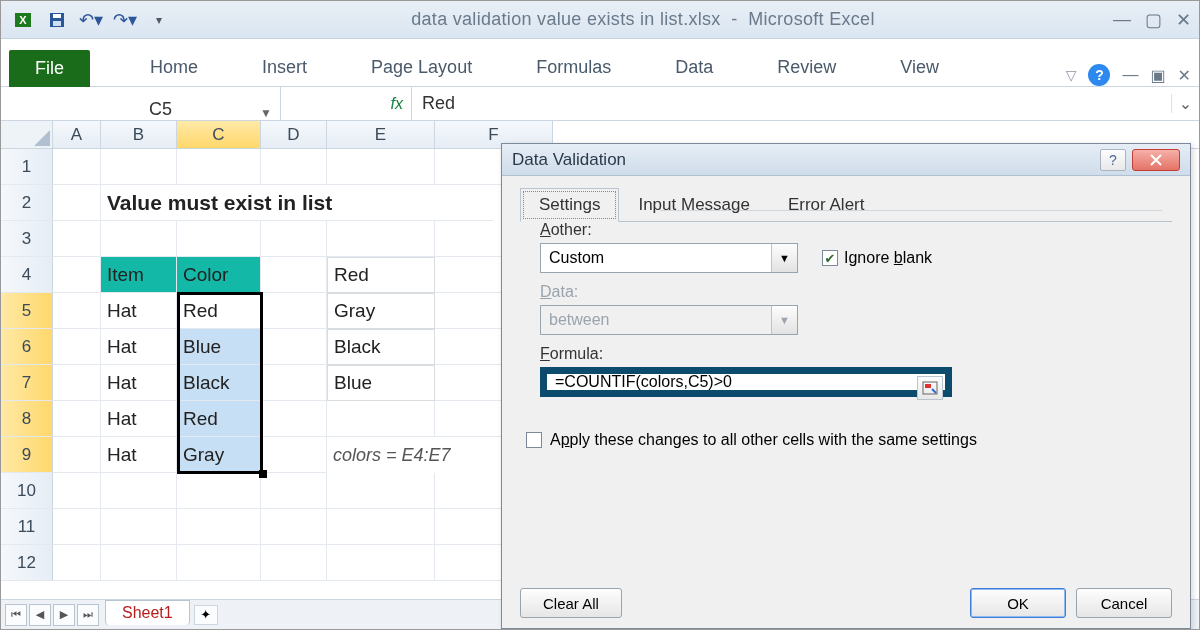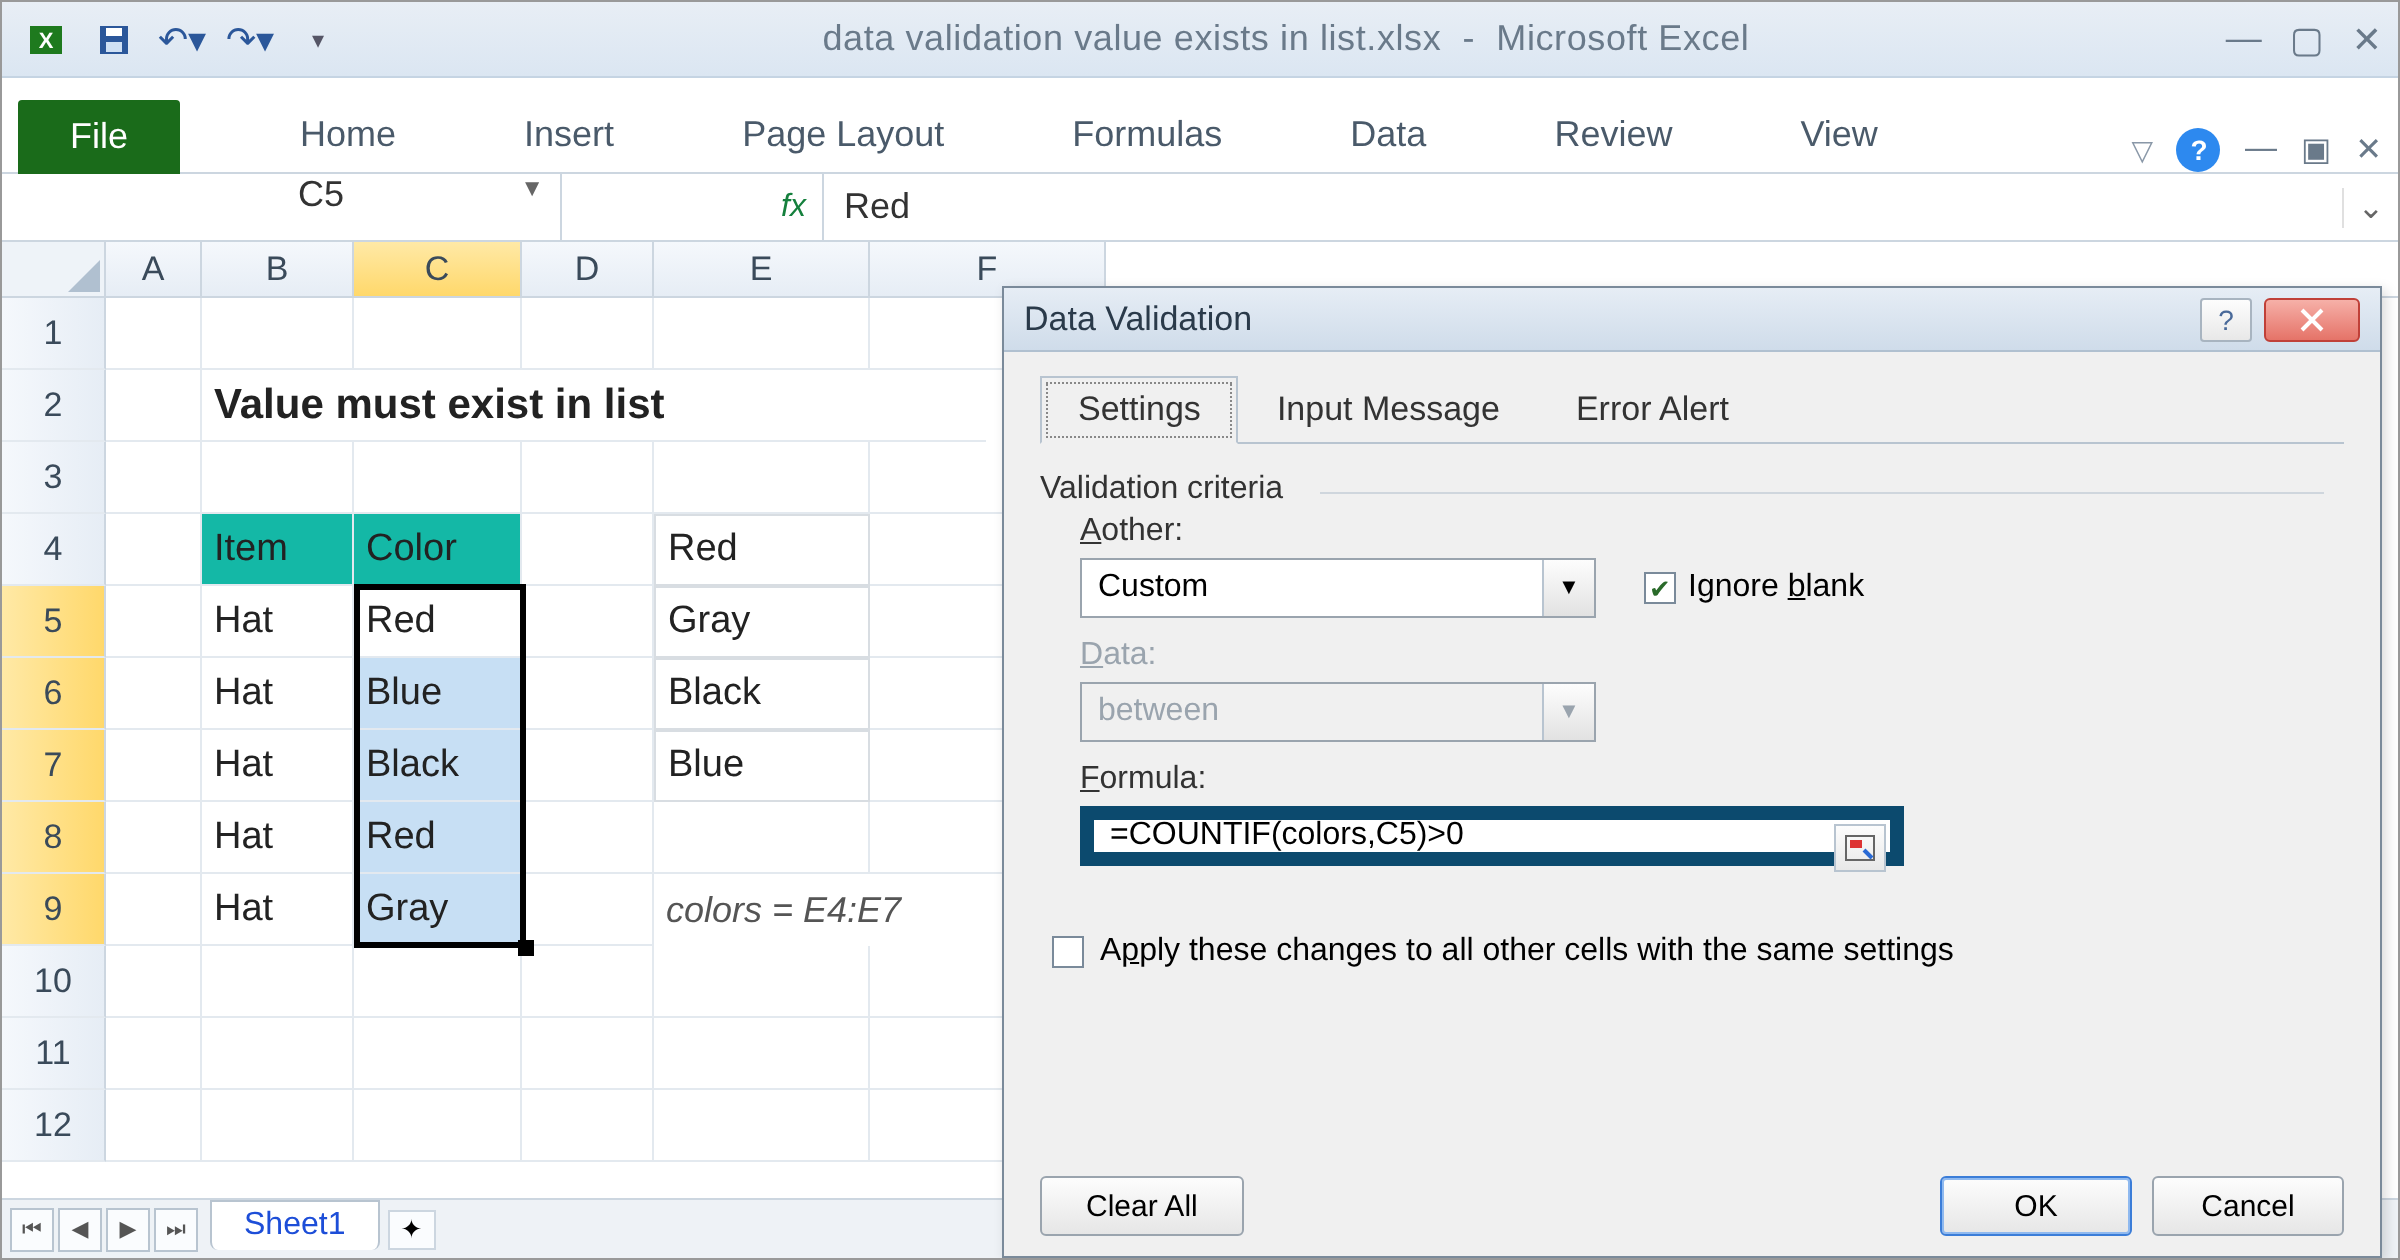--- a/index.html
+++ b/index.html
@@ -16,21 +16,21 @@
 
 
 .ribbon { height: 48px; background: #fff; display: flex; align-items: flex-end; padding: 0 8px; border-bottom: 1px solid #ccd6e0; }
 .file-tab { background: #1a6b1a; color: #fff; padding: 8px 26px; font-size: 18px; border-radius: 2px 2px 0 0; margin-right: 40px; position: relative; top: 1px; }
 .rtab { color: #4a5a6a; font-size: 18px; padding: 8px 20px; margin-right: 24px; cursor: pointer; }
 .ribbon-right { margin-left: auto; display: flex; align-items: center; gap: 12px; color: #6a7a8a; }
 .help-icon { width: 22px; height: 22px; border-radius: 50%; background: #2d89ef; color: #fff; font-size: 14px; font-weight: bold; display: flex; align-items: center; justify-content: center; }
 
 
 .fbar { height: 34px; display: flex; align-items: stretch; border-bottom: 1px solid #ccd6e0; }
-.namebox { width: 280px; display: flex; align-items: flex-start; justify-content: center; border-right: 1px solid #ccd6e0; font-size: 18px; color: #333; position: relative; }
+.namebox { width: 280px; display: flex; align-items: flex-end; justify-content: center; border-right: 1px solid #ccd6e0; font-size: 18px; color: #333; position: relative; }
 .namebox-text { margin-left: 40px; }
 .namebox-dd { position: absolute; right: 8px; color: #666; font-size: 12px; }
 .fx-area { display: flex; align-items: center; flex: 1; }
 .fx-btns { width: 130px; display: flex; align-items: center; justify-content: flex-end; gap: 6px; padding-right: 8px; }
 .fx-label { font-style: italic; color: #15803d; margin-left: 6px; }
 .fx-input { flex: 1; display: flex; align-items: center; padding-left: 10px; font-size: 18px; color: #333; border-left: 1px solid #ccd6e0; height: 100%; }
 .fx-expand { width: 28px; display: flex; align-items: center; justify-content: center; color: #666; border-left: 1px solid #e0e0e0; }
 
 
 .sheet { position: relative; background: #fff; }
@@ -51,21 +51,21 @@
 .colors-note { font-style: italic; color: #555; font-size: 18px; }
 
 
 .sel-border { position: absolute; border: 3px solid #000; pointer-events: none; }
 .sel-handle { position: absolute; width: 8px; height: 8px; background: #000; }
 
 
 .footer { position: absolute; bottom: 0; left: 0; right: 0; height: 30px; background: #eef2f6; border-top: 1px solid #ccd6e0; display: flex; align-items: center; padding-left: 4px; }
 .nav-btns { display: flex; gap: 2px; }
 .nav-btn { width: 22px; height: 22px; border: 1px solid #b8c4d0; background: #fafcfe; display: flex; align-items: center; justify-content: center; font-size: 11px; color: #555; }
-.sheet-tab { background: #fff; border: 1px solid #b8c4d0; border-bottom: none; padding: 3px 16px; margin-left: 6px; font-size: 16px; color: #1d4ed8; border-radius: 0 0 4px 4px; transform: translateY(-2px); }
+.sheet-tab { background: #fff; border: 1px solid #b8c4d0; border-bottom: none; padding: 3px 16px; margin-left: 6px; font-size: 16px; color: #b91c1c; border-radius: 0 0 4px 4px; transform: translateY(-2px); }
 .new-sheet { margin-left: 4px; width: 24px; height: 20px; background: #fafcfe; border: 1px solid #ccd6e0; display: flex; align-items: center; justify-content: center; font-size: 13px; }
 
 
 .dialog { position: absolute; top: 142px; left: 500px; width: 690px; height: 486px; background: #f0f0f0; border: 1px solid #7a8a9a; box-shadow: 2px 2px 6px rgba(0,0,0,.15); }
 .dlg-title { height: 32px; background: linear-gradient(#e6edf5, #cfdcea); display: flex; align-items: center; padding: 3px 10px; font-size: 17px; color: #2a3a4a; border-bottom: 1px solid #b0c0d0; }
 .dlg-title-text { flex: 1; }
 .dlg-help { width: 26px; height: 22px; background: linear-gradient(#fdfdfd,#e8e8e8); border: 1px solid #a8b4c0; display: flex; align-items: center; justify-content: center; font-size: 14px; color: #4a6a9a; margin-right: 6px; border-radius: 2px; }
 .dlg-close { width: 48px; height: 22px; background: linear-gradient(#f6b0a8,#e57368); border: 1px solid #c04038; border-radius: 3px; display: flex; align-items: center; justify-content: center; }
 .dlg-close svg { display: block; }
 
@@ -303,21 +303,20 @@
           <path d="M2 1 L12 11 M12 1 L2 11" stroke="#fff" stroke-width="2"></path>
         </svg>
     </div>
   </div>
   <div class="dlg-body">
     <div class="dlg-tabs">
       <div class="dlg-tab active">Settings</div>
       <div class="dlg-tab">Input Message</div>
       <div class="dlg-tab">Error Alert</div>
     </div>
-    <div class="group-label">Validation criteria</div>
     <div class="fieldset-line"></div>
 
     <div class="fld-label"><u>A</u><span>other:</span></div>
     <div class="fld-row">
       <div class="combo">
         <span>Custom</span>
         <div class="combo-btn">▼</div>
       </div>
       <label class="chk">
         <span class="chk-box">✔</span>

